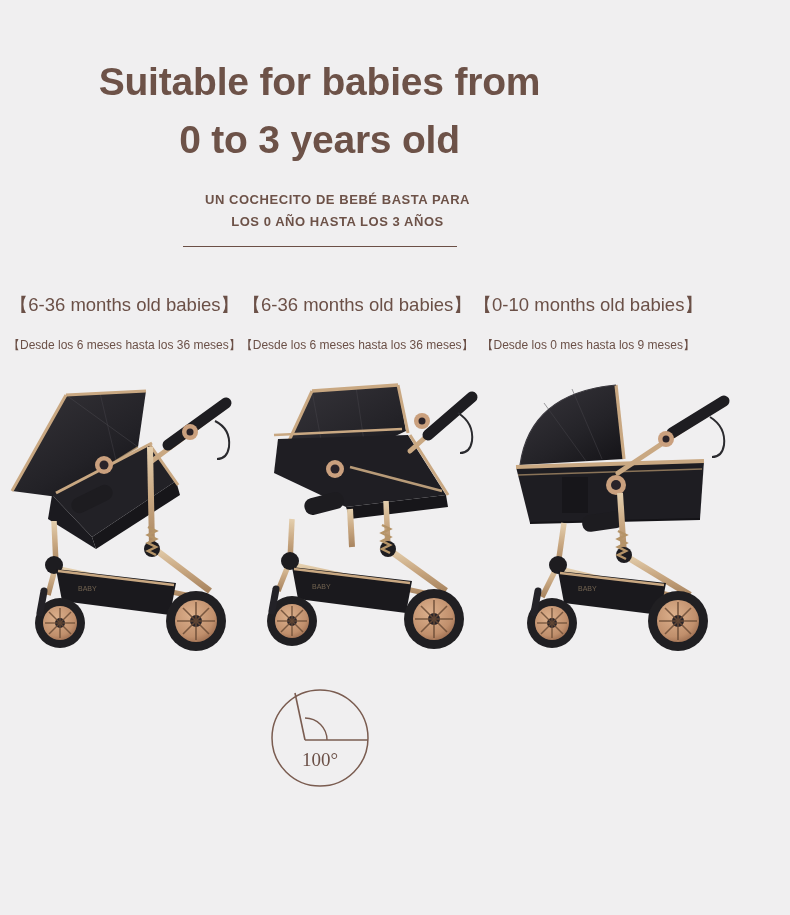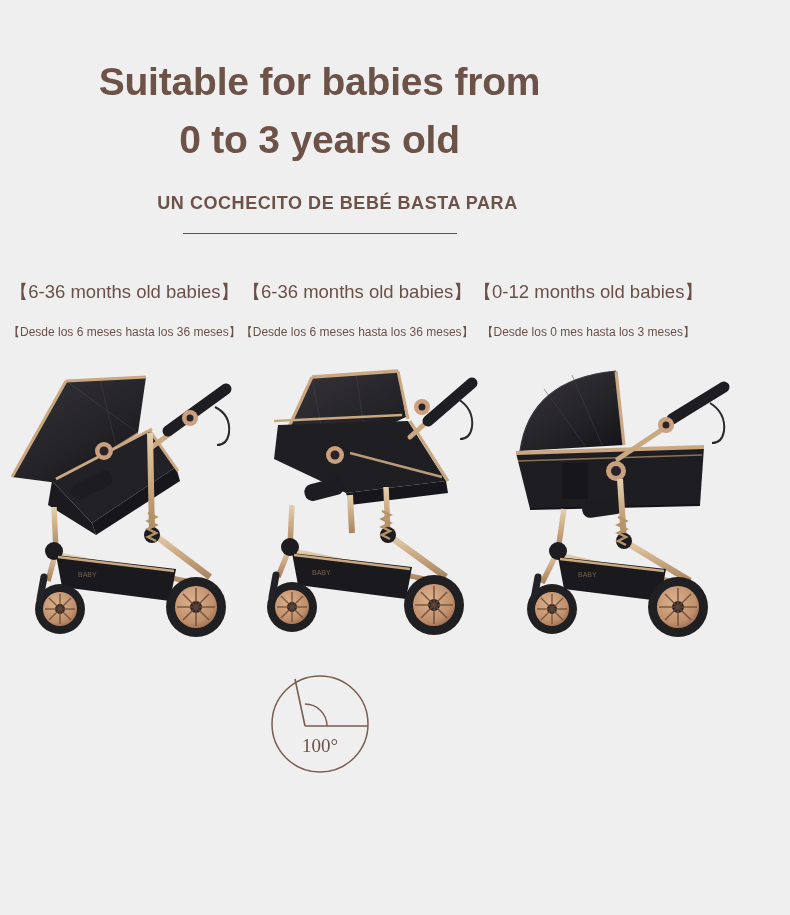--- a/index.html
+++ b/index.html
@@ -32,21 +32,21 @@
     font-weight: bold;
     letter-spacing: -0.2px;
     line-height: 1.22;
   }
   .headline-1 { margin: 0 0 10px 0; }
   .headline-2 { margin: 0; }
 
   .subhead {
     margin-top: 26px;
     color: #6d5248;
-    font-size: 18px;
+    font-size: 13px;
     font-weight: bold;
     letter-spacing: 0.55px;
     line-height: 1.65;
     margin-left: 36px;
   }
   .subhead div { white-space: nowrap; }
 
   .divider {
     width: 274px;
     height: 1px;
@@ -115,37 +115,38 @@
 <body>
 
 <div class="page">
 
   <div class="header">
     <div class="headline headline-1">Suitable for babies from</div>
     <div class="headline headline-2">0 to 3 years old</div>
 
     <div class="subhead">
       <div>UN COCHECITO DE BEBÉ BASTA PARA</div>
+      <div>LOS 0 AÑO HASTA LOS 3 AÑOS</div>
     </div>
 
     <div class="divider"></div>
   </div>
 
   <div class="labels-row">
     <div class="label-col">
       <div class="label-main">【6-36 months old babies】</div>
       <div class="label-sub">【Desde los 6 meses hasta los 36 meses】</div>
     </div>
     <div class="label-col">
       <div class="label-main">【6-36 months old babies】</div>
       <div class="label-sub">【Desde los 6 meses hasta los 36 meses】</div>
     </div>
     <div class="label-col">
-      <div class="label-main">【0-12 months old babies】</div>
-      <div class="label-sub">【Desde los 0 mes hasta los 3 meses】</div>
+      <div class="label-main">【0-10 months old babies】</div>
+      <div class="label-sub">【Desde los 0 mes hasta los 9 meses】</div>
     </div>
   </div>
 
   <div class="strollers-row">
 
     <div class="stroller-col">
       <svg class="stroller-svg" width="250" height="285" viewBox="0 0 250 285">
         <defs>
           <linearGradient id="gold1" x1="0" y1="0" x2="0" y2="1">
             <stop offset="0%" stop-color="#e4cfae"></stop>

